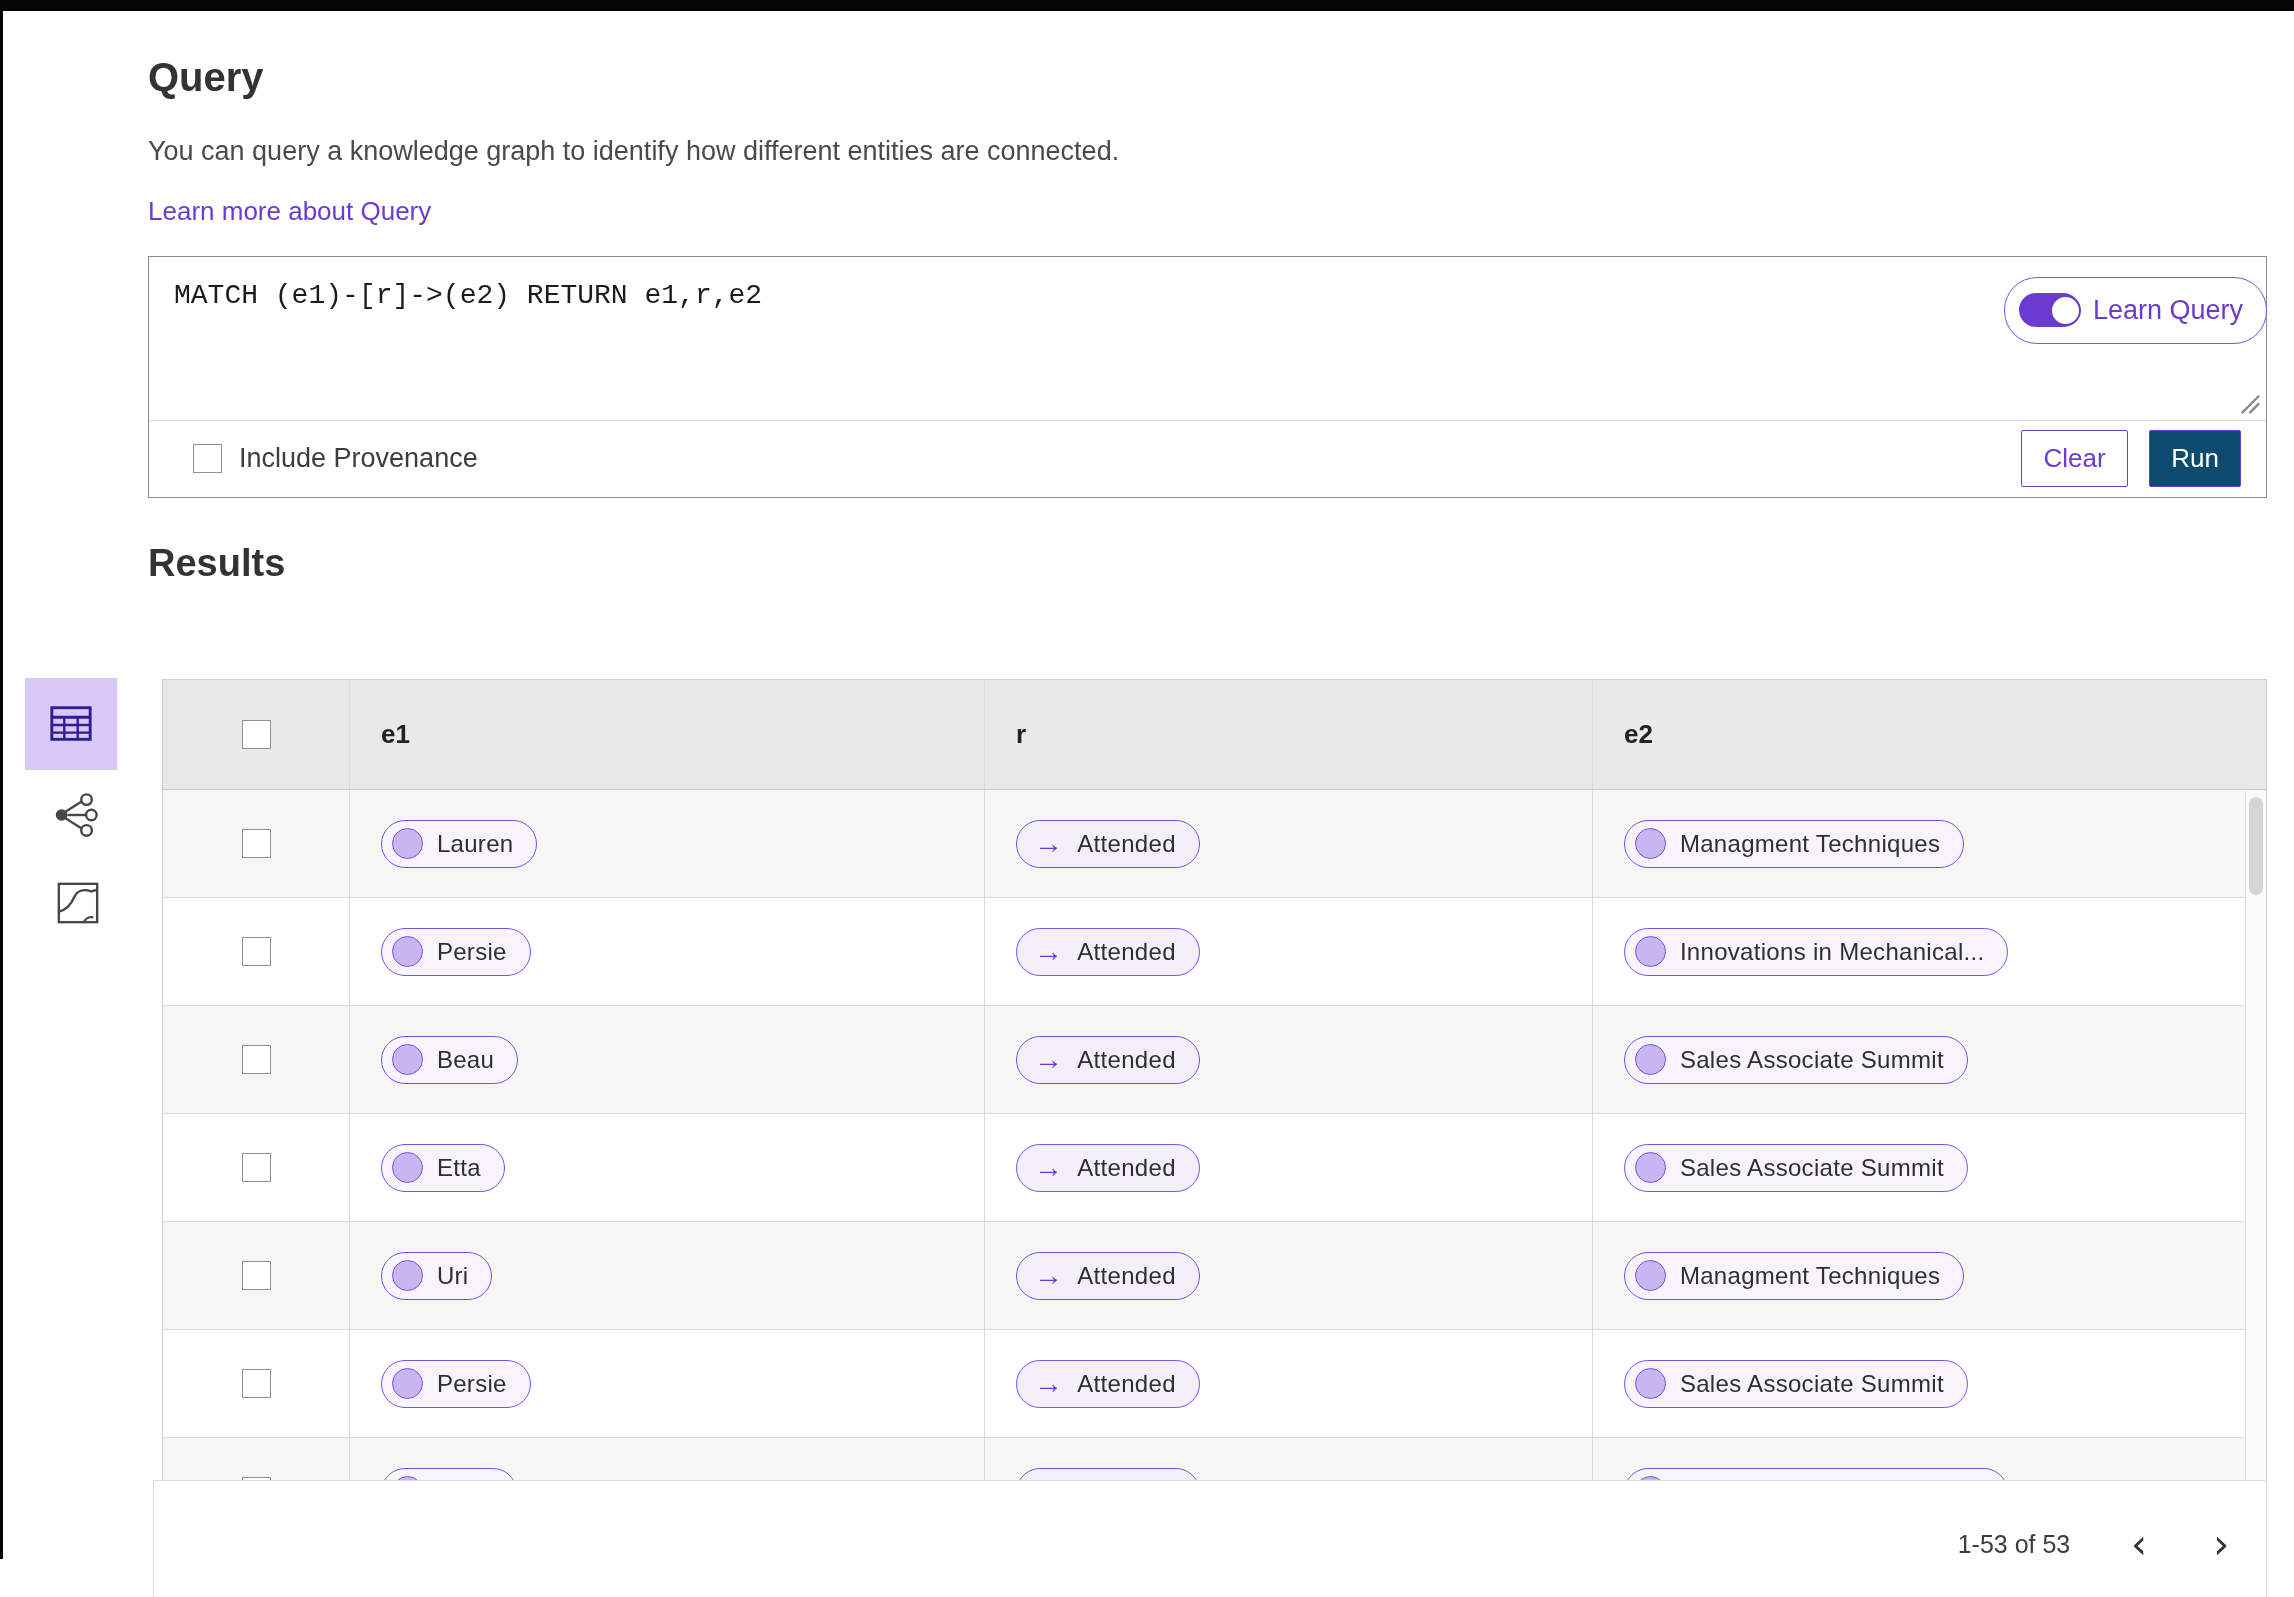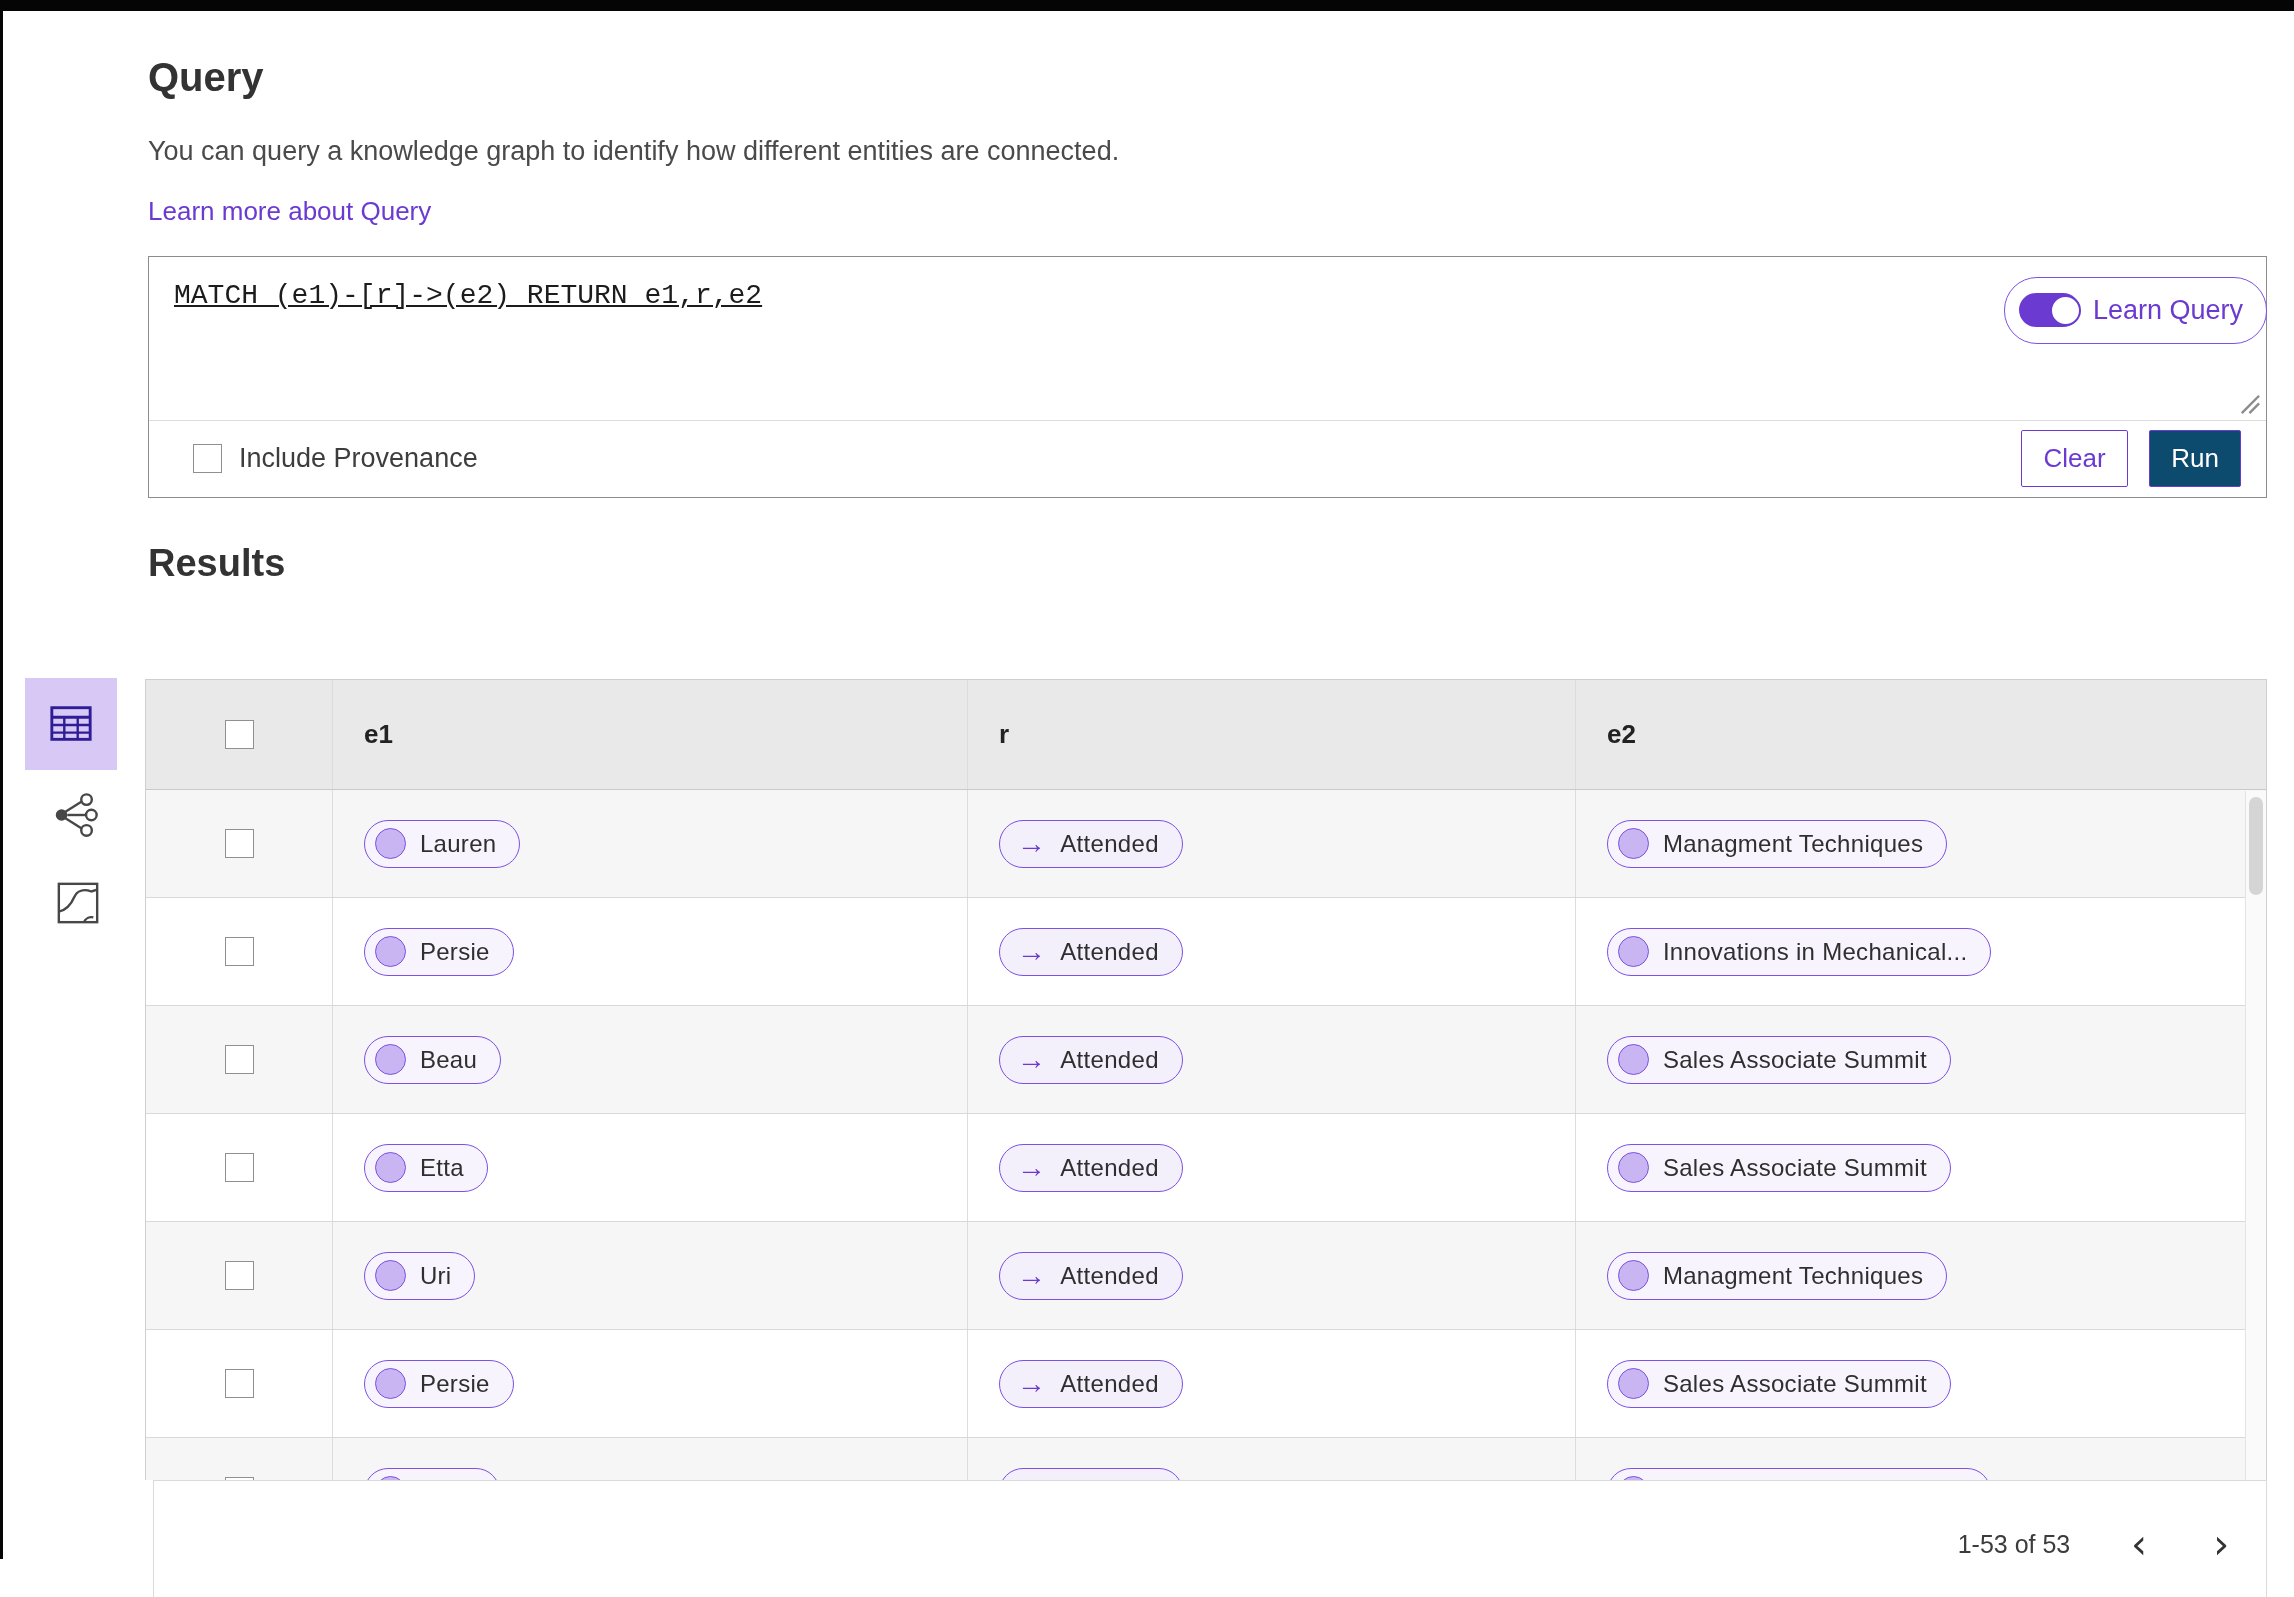--- a/index.html
+++ b/index.html
@@ -15,38 +15,38 @@
   .description { margin-top:36px; font-size:27px; color:#4a4a4a; }
   .learn-link { display:inline-block; margin-top:29px; font-size:26px; color:#6a3ad1; text-decoration:none; cursor:pointer; }
 
   .show-query { position:absolute; right:0; top:141px; height:67px; display:flex; align-items:center;
                 border:1.9px solid #7d51e3; border-radius:33px; padding:0 23px 0 13.4px; background:#fff; cursor:pointer; }
   .switch { position:relative; width:61px; height:34px; background:#6a3ad1; border-radius:17px; }
   .knob   { position:absolute; right:-1px; top:1.9px; width:31px; height:31px; background:#ffffff; border:2.9px solid #6a3ad1; border-radius:50%; }
   .show-query-label { margin-left:13.4px; font-size:27px; color:#6a3ad1; }
 
   .query-panel { margin-top:29px; border:1.9px solid #8c8c8c; background:#fff; }
-  .query-editor { position:relative; height:163px; padding:23px 25px; font-family:"Liberation Mono", monospace; font-size:28px; color:#1c1c1c;text-decoration:underline; }
+  .query-editor { position:relative; height:163px; padding:23px 25px; font-family:"Liberation Mono", monospace; font-size:28px; color:#1c1c1c; }
   .resize-handle { position:absolute; right:4.8px; bottom:4.8px; }
   .panel-footer { border-top:1px solid #dcdcdc; height:77px; display:flex; align-items:center; padding:0 25px 0 44px; }
   .cb { appearance:none; -webkit-appearance:none; width:29px; height:29px; border:1.9px solid #909090; background:#ffffff; cursor:pointer; flex:none; }
   .prov-label { margin-left:17px; font-size:27px; color:#3d3d3d; }
   .footer-spacer { flex:1; }
   .btn { height:57px; font-size:26px; border-radius:1.9px; cursor:pointer; font-family:"Liberation Sans", sans-serif; }
   .btn-clear { width:107px; background:#ffffff; border:1.9px solid #6a3ad1; color:#6a3ad1; margin-right:21px; }
   .btn-run   { width:92px;  background:#0c4a6e; border:1.9px solid #6a3ad1; color:#ffffff; }
 
   .results-title { margin-top:44px; font-size:38px; font-weight:700; color:#333333; }
 
   .rail-item { position:absolute; display:flex; align-items:center; justify-content:center; cursor:pointer; }
   .rail-table { left:25px; top:678px; width:92px; height:92px; background:#d7c8f6; }
   .rail-share { left:50px; top:790px; width:50px; height:50px; }
   .rail-map   { left:55px; top:880px; width:46px; height:46px; }
 
-  .table-wrap { position:absolute; left:145px; right:27px; top:679px; height:801px; overflow:hidden;
+  .table-wrap { position:absolute; left:162px; right:27px; top:679px; height:801px; overflow:hidden;
                 border:1px solid #cfcfcf; border-bottom:none; background:#fff; }
   .thead { display:flex; height:110px; background:#e9e9e9; border-bottom:1px solid #c9c9c9; }
   .thead .cell { font-size:26px; font-weight:700; color:#222222; }
   .cell { display:flex; align-items:center; padding-left:31px; border-right:1px solid #dcdcdc; }
   .col-check { width:187px; padding-left:0; justify-content:center; }
   .col-e1 { width:635px; }
   .col-r  { width:608px; }
   .col-e2 { flex:1; border-right:none; padding-right:23px; }
   .trow { display:flex; height:108px; border-bottom:1px solid #d9d9d9; background:#ffffff; }
   .trow.odd { background:#f6f6f6; }

